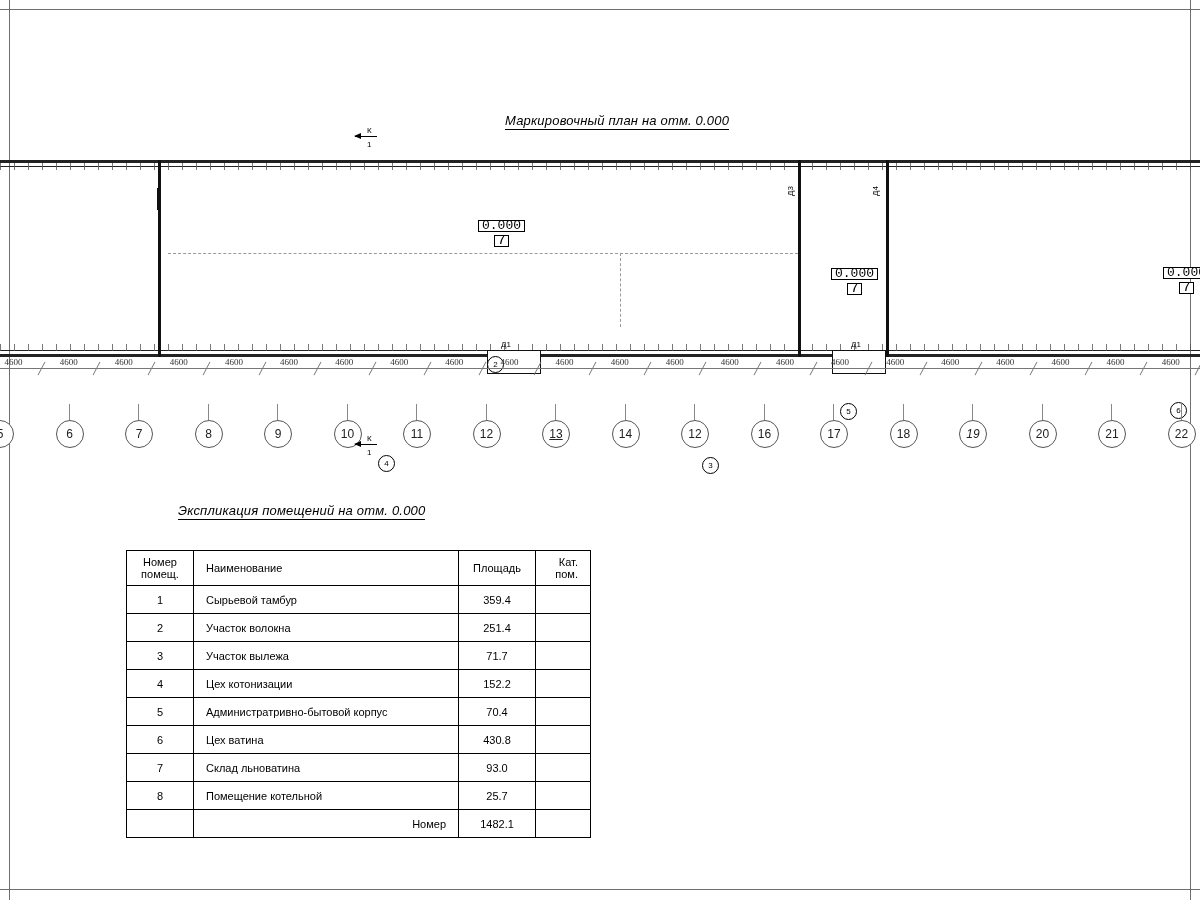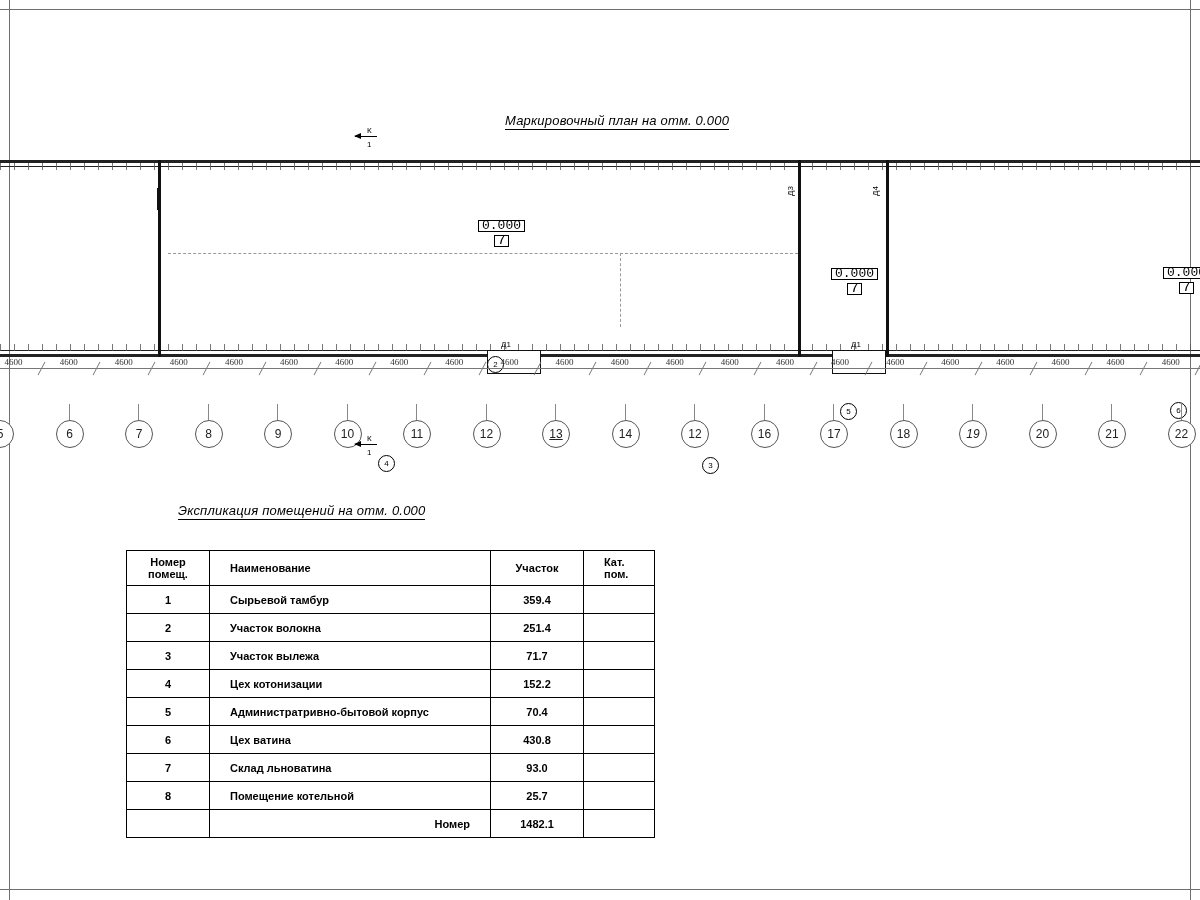--- a/index.html
+++ b/index.html
@@ -250,28 +250,28 @@
   
   table.explication {
     position: absolute;
     left: 126px;
     top: 550px;
     border-collapse: collapse;
     font-size: 11px;
   }
   table.explication td, table.explication th {
     border: 1px solid #000;
-    padding: 5px 20px;
-    font-weight: bold;
+    padding: 5px 12px;
+    font-weight: normal;
     height: 17px;
   }
   .col-num   { width: 42px; text-align: center; }
   .col-name  { width: 240px; text-align: left; }
   .col-area  { width: 52px; text-align: center; }
-  .col-cat   { width: 30px; text-align: left; }
+  .col-cat   { width: 30px; text-align: right; }
   thead td { text-align: center; line-height: 12px; font-size: 11px; }
   .total-label { text-align: right; }
   .total-val { text-align: center; }
 </style>
 </head>
 <body>
 
 <div class="sheet">
 
   <div class="frame-line frame-top"></div>
@@ -433,21 +433,21 @@
   <div class="plan-title" id="table-title">Экспликация помещений на отм. 0.000</div>
 
   <table class="explication">
     <thead>
       <tr>
         <td class="col-num">
           <span>Номер</span><br>
           <span>помещ.</span>
         </td>
         <td class="col-name">Наименование</td>
-        <td class="col-area">Участок</td>
+        <td class="col-area">Площадь</td>
         <td class="col-cat">
           <span>Кат.</span><br>
           <span>пом.</span>
         </td>
       </tr>
     </thead>
     <tbody id="table-body">
         <tr>
           <td class="col-num">1</td>
           <td class="col-name">Сырьевой тамбур</td>

